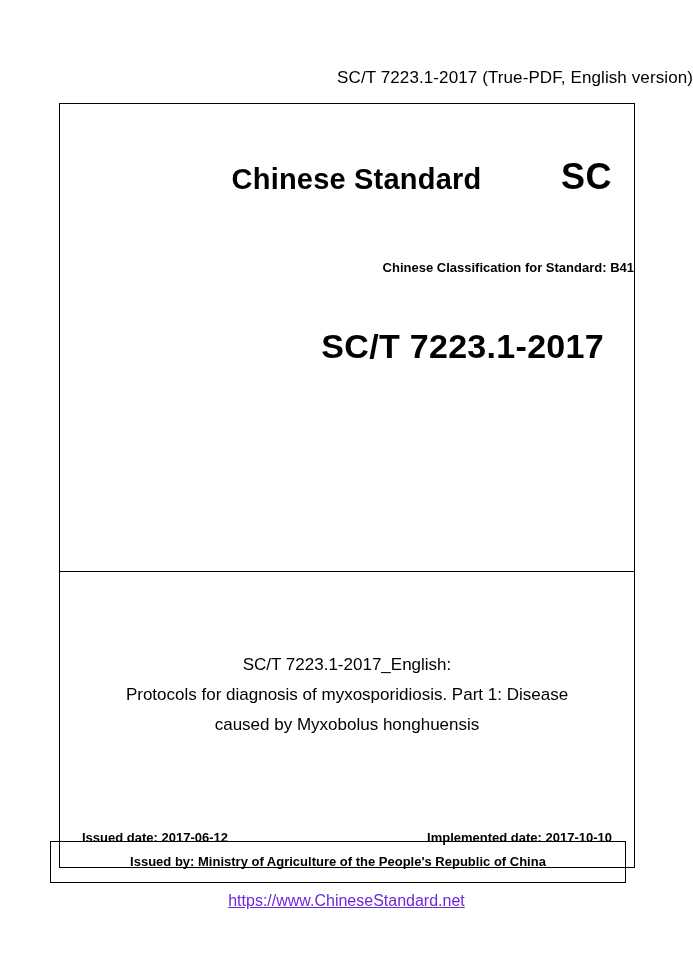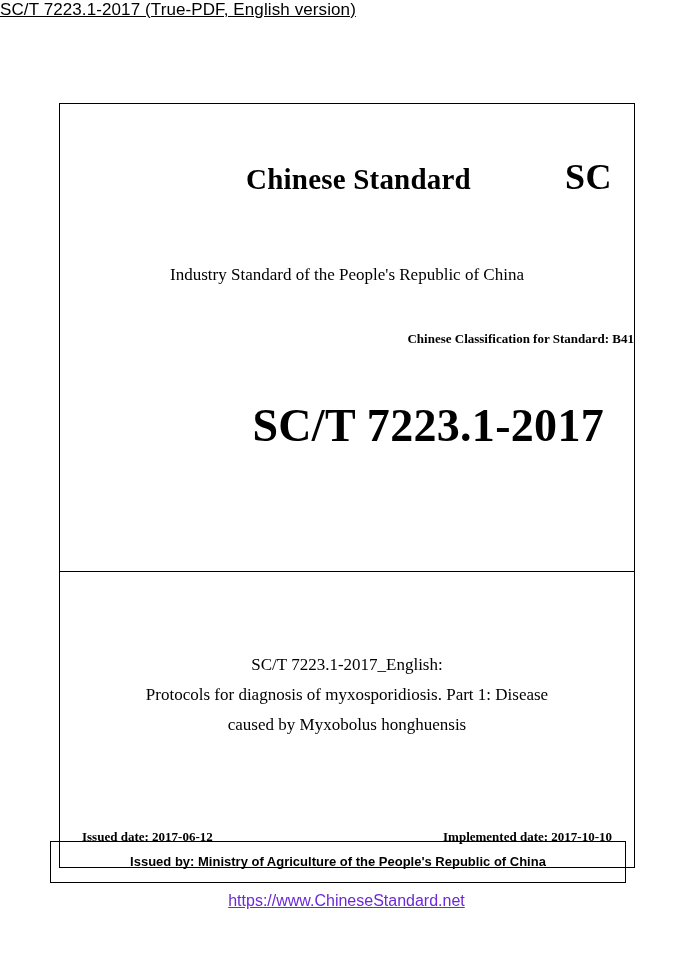--- a/index.html
+++ b/index.html
@@ -15,34 +15,33 @@
     position: relative;
     overflow: hidden;
   }
   .page {
     width: 693px;
     height: 980px;
     box-sizing: border-box;
     position: relative;
   }
   .header-line {
-    text-align: left;
+    text-align: right;
     font-size: 17px;
     color: #000;
+    padding-top: 68px;
     letter-spacing: 0.1px;
-    text-decoration: underline;
   }
   .doc-frame {
     position: absolute;
     left: 59px;
     top: 103px;
     width: 576px;
     border: 1px solid #000;
     box-sizing: border-box;
-    font-family: Liberation Serif, serif;
   }
   .upper-box {
     border-bottom: 1px solid #000;
     box-sizing: border-box;
     height: 468px;
     position: relative;
   }
   .title-row {
     display: flex;
     align-items: baseline;
@@ -72,21 +71,21 @@
   }
   .classification {
     font-size: 13px;
     font-weight: bold;
     margin-top: 42px;
     padding-left: 10px;
     text-align: right;
   }
   .std-number {
     text-align: right;
-    font-size: 46px;
+    font-size: 34px;
     font-weight: bold;
     padding-right: 30px;
     margin-top: 52px;
     letter-spacing: 0.3px;
   }
   .lower-box {
     box-sizing: border-box;
     height: 295px;
     position: relative;
   }
@@ -142,21 +141,20 @@
   <div class="doc-frame">
 
     <div class="upper-box">
 
       <div class="title-row">
         <div class="main-title">Chinese Standard</div>
         <div class="sc-mark">SC</div>
       </div>
 
       <div class="subtitle">
-        <div>Industry Standard of the People's Republic of China</div>
       </div>
 
       <div class="classification">Chinese Classification for Standard: B41</div>
 
       <div class="std-number">SC/T 7223.1-2017</div>
 
     </div>
 
     <div class="lower-box">
 

